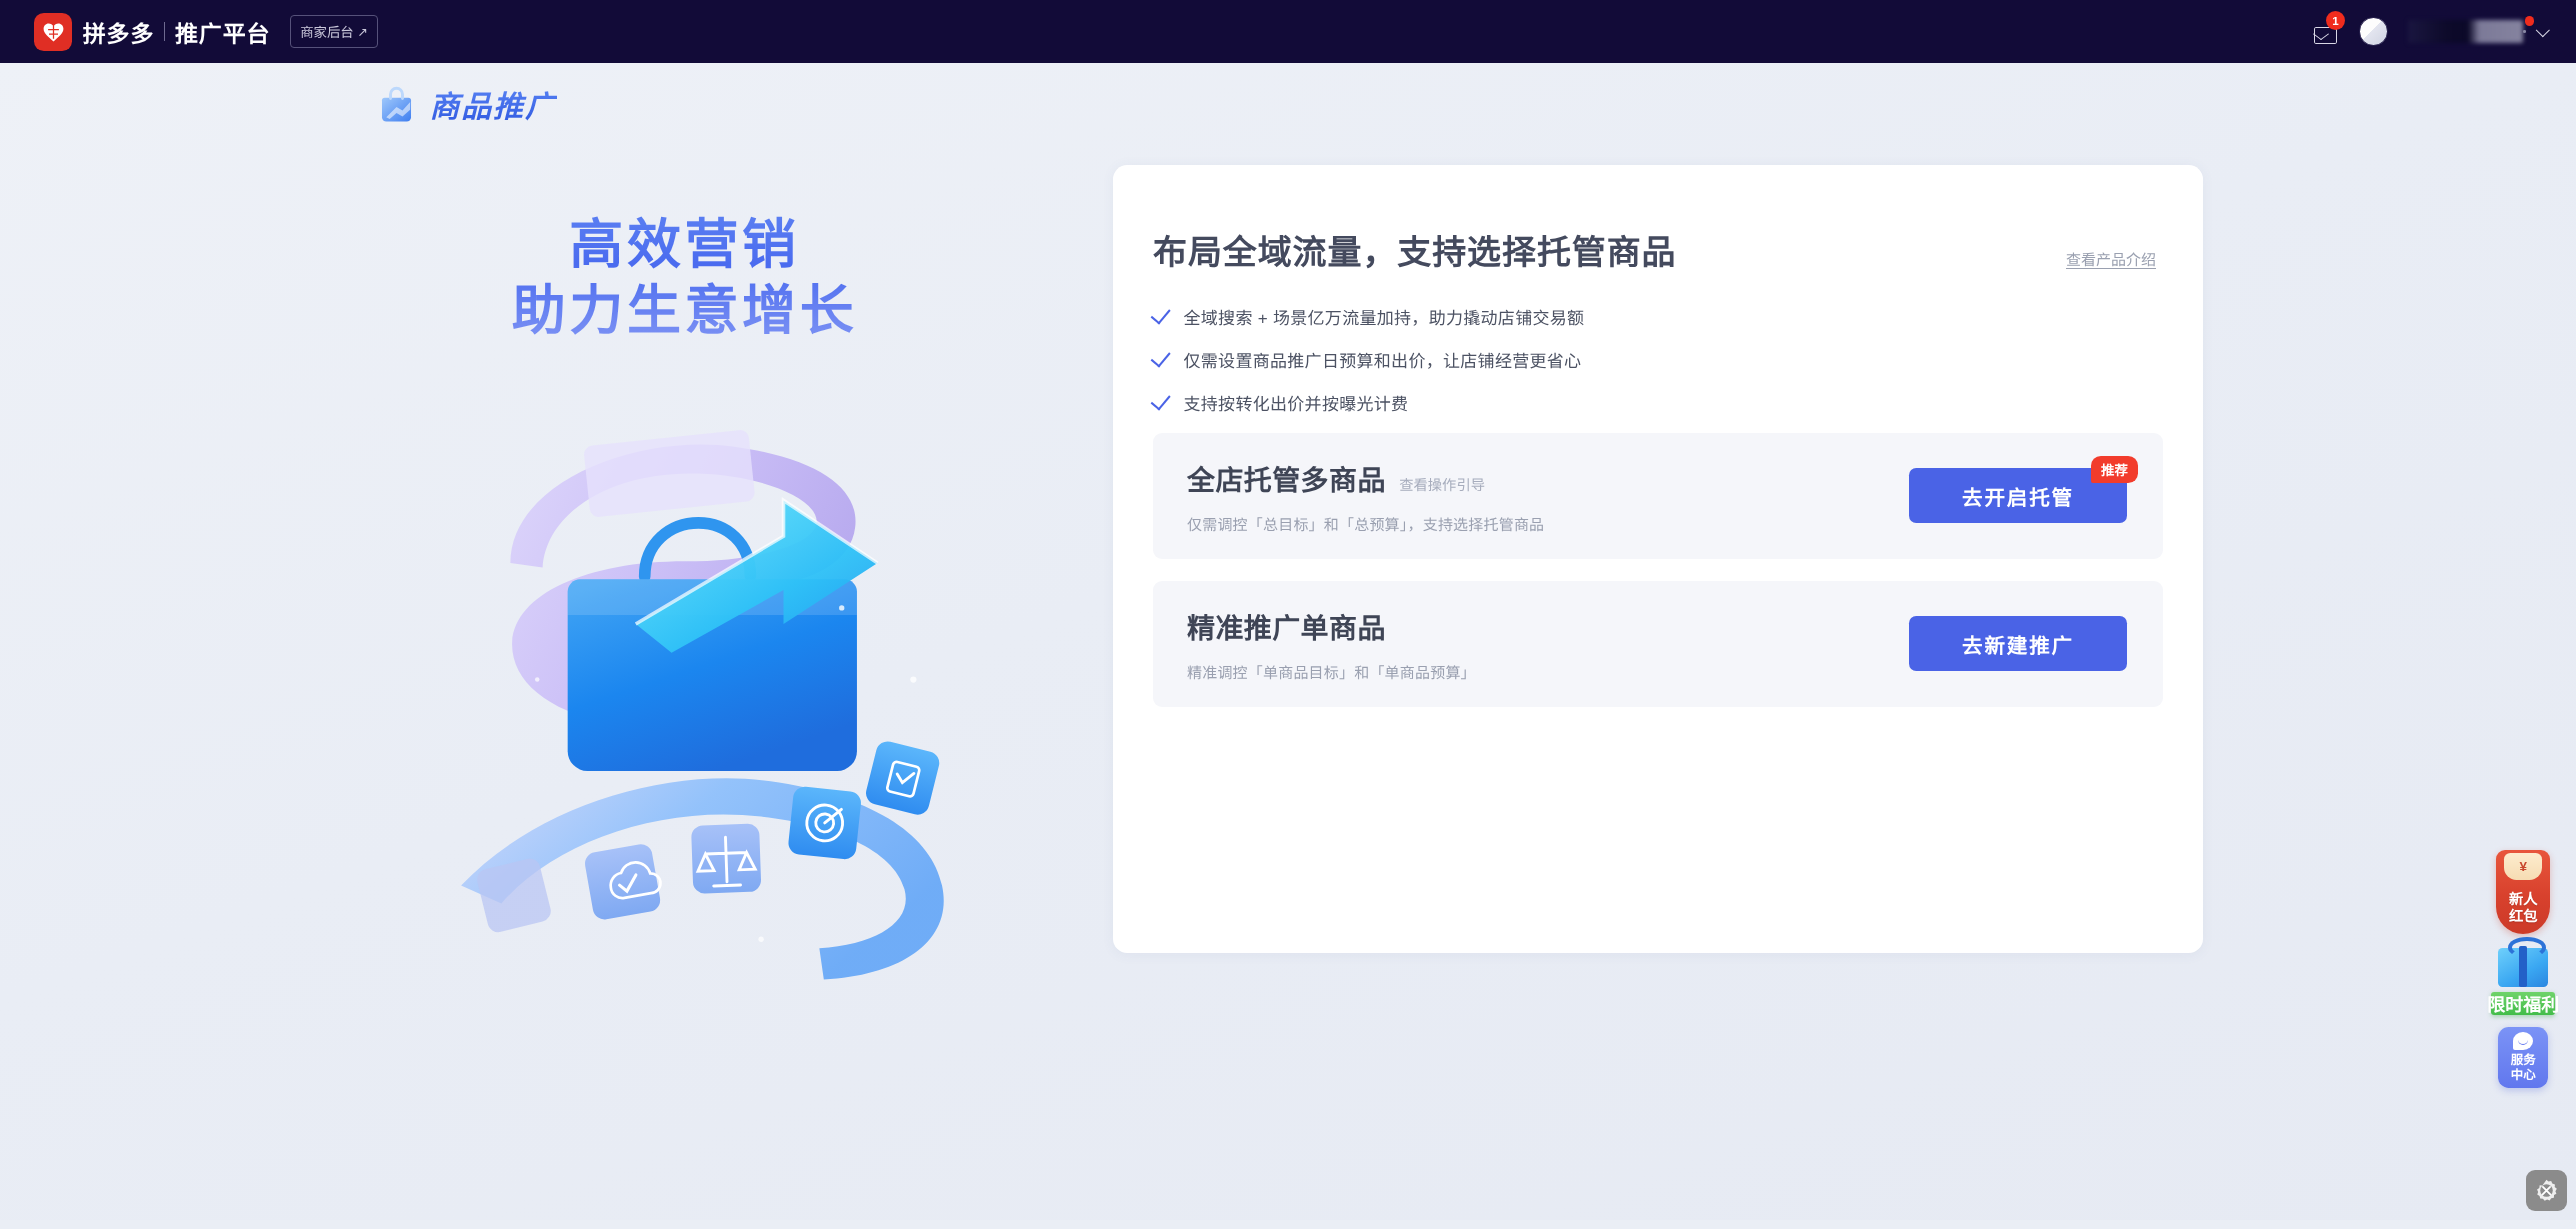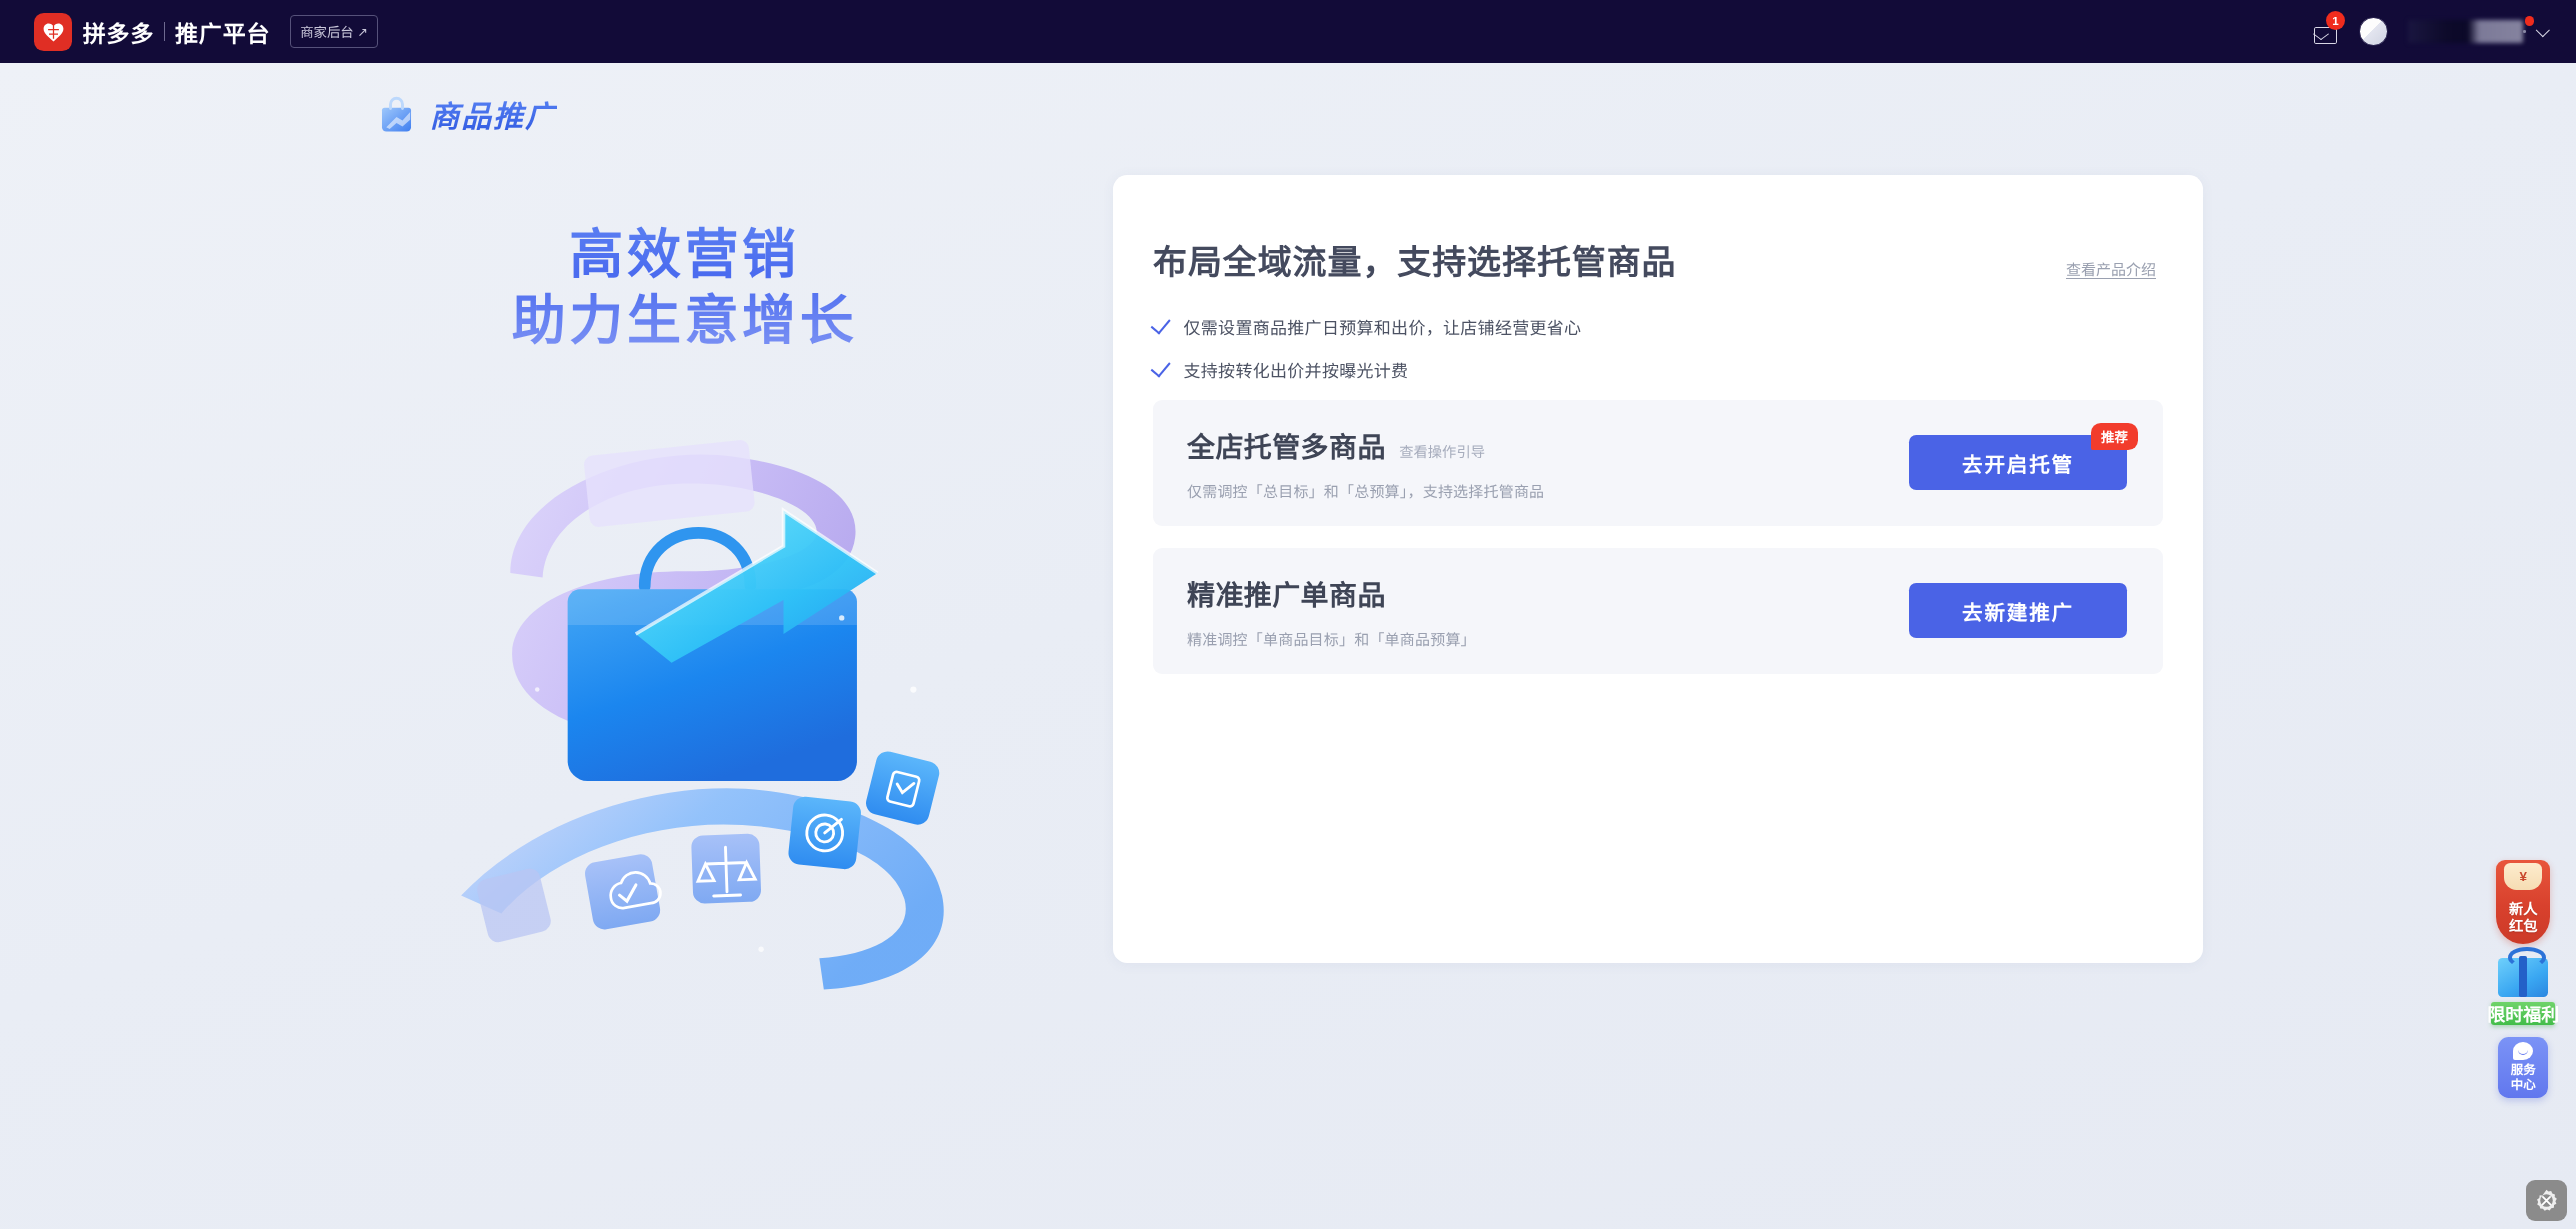--- a/index.html
+++ b/index.html
@@ -115,21 +115,21 @@
     margin-right: 10.7px;
   }
   .chev-down-w {
     width: 9.8px; height: 9.8px;
     border-right: 1.8px solid #d9d8e6; border-bottom: 1.8px solid #d9d8e6;
     transform: rotate(45deg) translateY(-2.7px);
   }
 
   
   .page {
-    position: absolute; top: 63px; left: 0;
+    position: absolute; top: 53px; left: 0;
     width: 2576px; height: 1167px;
     background: linear-gradient(160deg,#eef1f7 0%,#e9edf5 45%,#e6eaf3 100%);
   }
 
   
   .hero-title-row {
     position: absolute; left: 376px; top: 29px;
     display: flex; align-items: center; gap: 12.5px;
   }
   .bag-icon { width: 41px; height: 41px; flex: none; }
@@ -438,20 +438,24 @@
   <div class="main-card">
 
     <div class="card-head">
       <div class="card-title">布局全域流量，支持选择托管商品</div>
       <div class="product-link">查看产品介绍</div>
     </div>
 
     <div class="feature-list">
       <div class="feature-item">
         <span class="tick"></span>
+        <span class="feature-text">全域搜索 + 场景亿万流量加持，助力撬动店铺交易额</span>
+      </div>
+      <div class="feature-item">
+        <span class="tick"></span>
         <span class="feature-text">仅需设置商品推广日预算和出价，让店铺经营更省心</span>
       </div>
       <div class="feature-item">
         <span class="tick"></span>
         <span class="feature-text">支持按转化出价并按曝光计费</span>
       </div>
     </div>
 
     <div class="sub-card" style="margin-top:16px;">
       <div>

